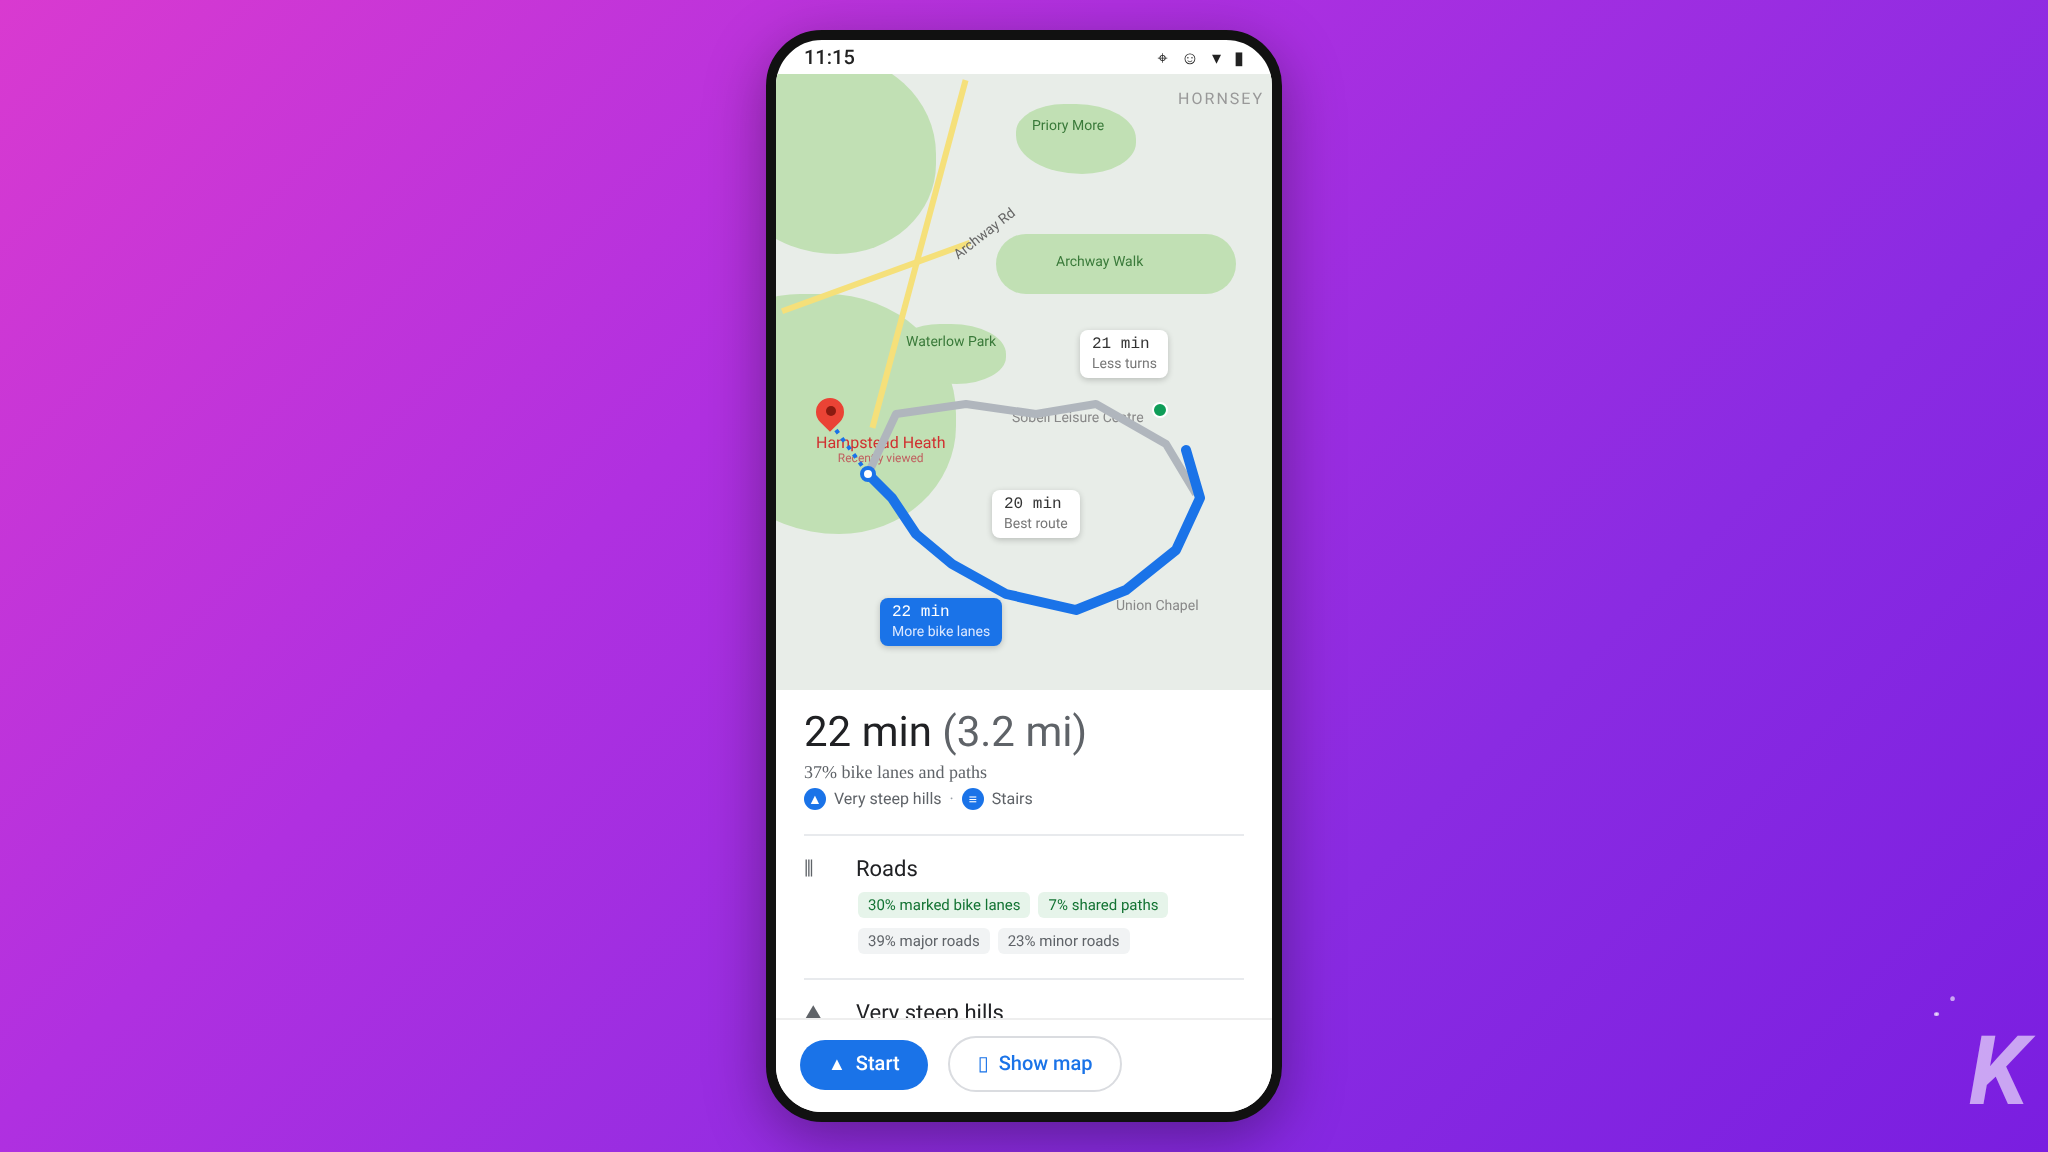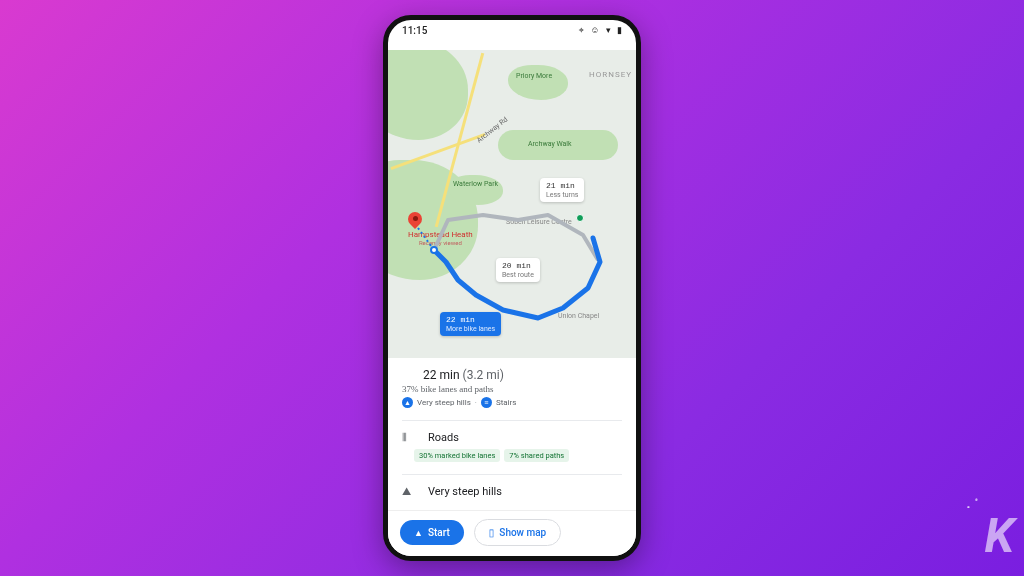--- a/index.html
+++ b/index.html
@@ -13,21 +13,21 @@
 .watermark::before { content: "•"; position: absolute; top: -12px; left: -10px; font-size: 10px; }
 .watermark::after { content: "• •"; position: absolute; top: -4px; left: -18px; font-size: 8px; }
 
 .phone {
   width: 258px; height: 546px; background: #fff; border-radius: 28px;
   border: 5px solid #111; position: relative; overflow: hidden;
   box-shadow: 0 8px 30px rgba(0,0,0,0.35);
 }
 .statusbar {
   display: flex; justify-content: space-between; align-items: center;
-  padding: 4px 14px 14px; font-size: 10px; color: #222; font-weight: 500;
+  padding: 4px 14px 2px; font-size: 10px; color: #222; font-weight: 500;
 }
 .statusbar .icons span { margin-left: 4px; font-size: 9px; }
 .map {
   height: 308px; position: relative; overflow: hidden;
   background: #e8ede8;
 }
 .park { position: absolute; background: #c1e0b4; border-radius: 40% 50% 45% 55%; }
 .road { position: absolute; background: #f5e07a; }
 .label-map { position: absolute; font-size: 7px; color: #666; white-space: nowrap; }
 .label-park { color: #3a7a3a; }
@@ -44,31 +44,31 @@
 .route-callout {
   position: absolute; background: #fff; border-radius: 4px; padding: 3px 6px;
   font-size: 8px; color: #333; box-shadow: 0 1px 3px rgba(0,0,0,0.2); line-height: 1.2;
 }
 .route-callout .t { font-weight: 500; font-family: Liberation Mono, monospace; }
 .route-callout .s { color: #777; font-size: 7px; }
 .route-callout.active { background: #1a73e8; color: #fff; }
 .route-callout.active .s { color: #dbe8ff; }
 .route-line { position: absolute; pointer-events: none; }
 .panel { padding: 10px 14px 0; background: #fff; }
-.duration { font-size: 12px; color: #202124; font-weight: 400; margin-left: 21px; }
+.duration { font-size: 21px; color: #202124; font-weight: 400; }
 .duration .dist { color: #5f6368; font-weight: 400; }
 .subline { font-size: 9px; color: #5f6368; margin-top: 2px; font-family: Liberation Serif, serif; }
 .warn-row { display: flex; align-items: center; gap: 4px; font-size: 8px; color: #5f6368; margin-top: 3px; }
 .warn-badge { display: inline-flex; align-items: center; justify-content: center; width: 11px; height: 11px; border-radius: 50%; background: #1a73e8; color: #fff; font-size: 7px; }
 .sep-dot { color: #9aa0a6; }
 .section { border-top: 1px solid #e8eaed; margin-top: 12px; padding-top: 10px; }
 .section-row { display: flex; align-items: center; gap: 12px; }
 .sect-icon { width: 14px; color: #5f6368; font-size: 11px; }
 .sect-title { font-size: 11px; color: #202124; }
-.chip-row { display: flex; flex-wrap: wrap; gap: 4px; margin-left: 12px; margin-top: 5px; }
+.chip-row { display: flex; flex-wrap: wrap; gap: 4px; margin-left: 27px; margin-top: 5px; }
 .chip { font-size: 7.5px; padding: 2px 5px; border-radius: 3px; }
 .chip.good { background: #e6f4ea; color: #137333; }
 .chip.neutral { background: #f1f3f4; color: #5f6368; }
 .bottom-bar { position: absolute; bottom: 0; left: 0; right: 0; background: #fff; padding: 8px 12px 10px; display: flex; gap: 10px; align-items: center; border-top: 1px solid #eee; }
 .btn { display: inline-flex; align-items: center; gap: 5px; border-radius: 18px; font-size: 10px; padding: 7px 14px; cursor: pointer; }
 .btn.primary { background: #1a73e8; color: #fff; font-weight: 500; }
 .btn.secondary { background: #fff; color: #1a73e8; border: 1px solid #dadce0; font-weight: 500; }
 .tri { font-size: 9px; }
 </style>
 </head>
@@ -89,21 +89,21 @@
 
     <div class="park" style="left:-30px;top:-10px;width:110px;height:100px"></div>
     <div class="park" style="left:-40px;top:110px;width:130px;height:120px"></div>
     <div class="park" style="left:120px;top:15px;width:60px;height:35px"></div>
     <div class="park" style="left:110px;top:80px;width:120px;height:30px;border-radius:20px"></div>
     <div class="park" style="left:60px;top:125px;width:55px;height:30px"></div>
 
     <div class="road" style="left:70px;top:0;width:3px;height:180px;transform:rotate(15deg)"></div>
     <div class="road" style="left:0;top:100px;width:100px;height:3px;transform:rotate(-20deg)"></div>
 
-    <div class="label-map" style="right:4px;top:20px;font-size:8px;letter-spacing:1px;color:#999">HORNSEY</div>
+    <div class="label-map" style="right:4px;top:8px;font-size:8px;letter-spacing:1px;color:#999">HORNSEY</div>
     <div class="label-map label-park" style="left:128px;top:22px">Priory More</div>
     <div class="label-map label-park" style="left:140px;top:90px">Archway Walk</div>
     <div class="label-map label-park" style="left:65px;top:130px">Waterlow Park</div>
     <div class="label-map" style="left:86px;top:76px;transform:rotate(-38deg)">Archway Rd</div>
     <div class="label-map label-place" style="left:118px;top:168px">Sobell Leisure Centre</div>
     <div class="label-map label-place" style="left:170px;top:262px">Union Chapel</div>
     <div class="label-map label-hamp" style="left:20px;top:180px">
       <div>Hampstead Heath</div>
       <div class="sub">Recently viewed</div>
     </div>
@@ -151,20 +151,24 @@
 
     <div class="section">
       <div class="section-row">
         <span class="sect-icon">⦀</span>
         <span class="sect-title">Roads</span>
       </div>
       <div class="chip-row">
         <span class="chip good">30% marked bike lanes</span>
         <span class="chip good">7% shared paths</span>
       </div>
+      <div class="chip-row">
+        <span class="chip neutral">39% major roads</span>
+        <span class="chip neutral">23% minor roads</span>
+      </div>
     </div>
 
     <div class="section">
       <div class="section-row">
         <span class="sect-icon">⛰</span>
         <span class="sect-title">Very steep hills</span>
       </div>
     </div>
   </div>
 

